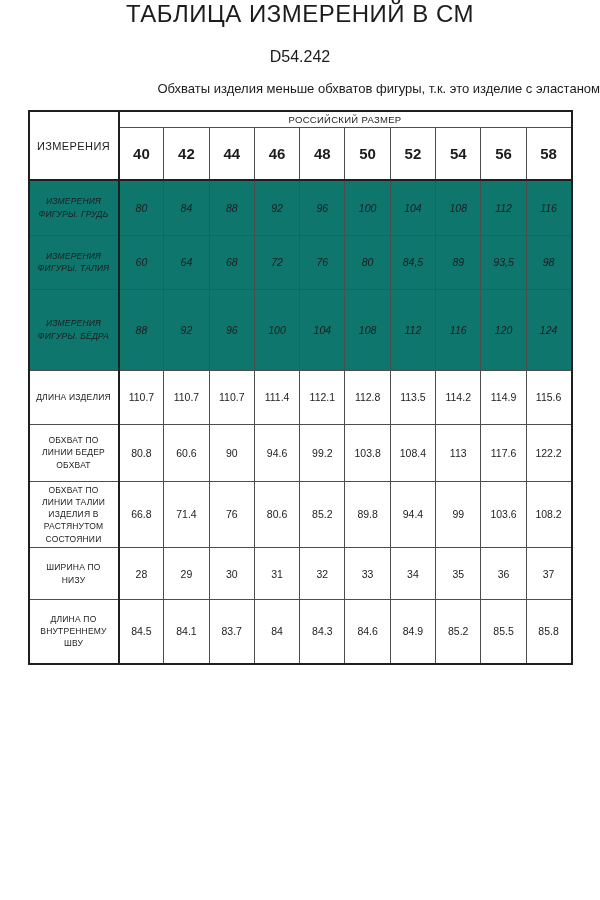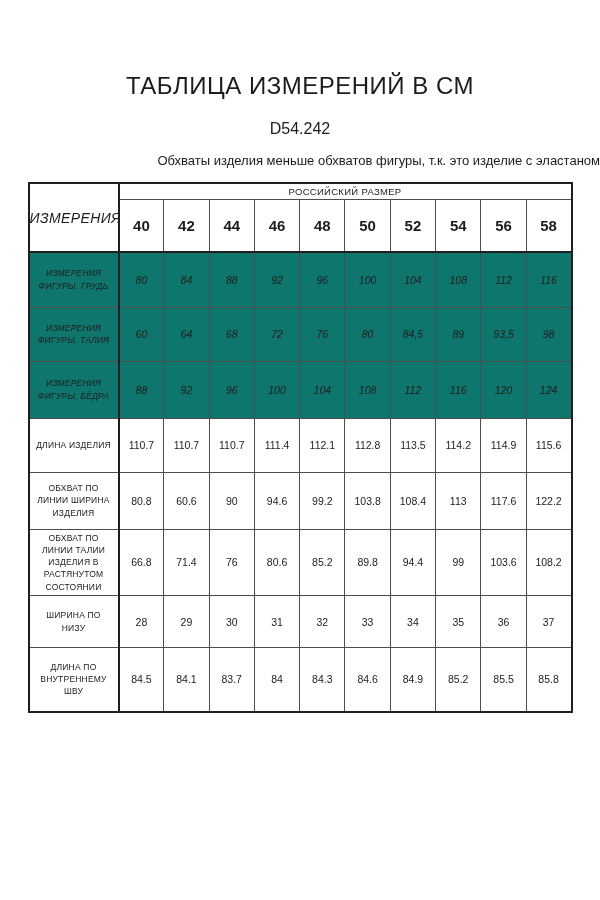--- a/index.html
+++ b/index.html
@@ -3,21 +3,21 @@
 <meta charset="utf-8">
 <style>
   * { box-sizing: border-box; margin: 0; padding: 0; }
   html, body { width: 600px; background: #ffffff; }
   body {
     height: 900px;
     font-family: "Liberation Sans", "DejaVu Sans", sans-serif;
     color: #1c1c1c;
     overflow: hidden;
   }
-  .page { width: 600px; height: 900px; padding-top: 72px; }
+  .page { width: 600px; height: 900px; }
 
   .title {
     font-size: 24px;
     font-weight: 400;
     text-align: center;
     letter-spacing: 0.5px;
   }
   .model-code {
     font-size: 16px;
     text-align: center;
@@ -47,25 +47,24 @@
     border: 1px solid #4d4d4d;
     text-align: center;
     vertical-align: middle;
     font-weight: 400;
     overflow: hidden;
   }
   col.label-col { width: 90px; }
 
   
   th.corner {
-    font-size: 14px;
+    font-size: 11px;
     letter-spacing: 0.4px;
     border-right: 2px solid #1f1f1f;
     border-bottom: 2px solid #1f1f1f;
-    font-style: italic;
   }
   th.group {
     font-size: 9.5px;
     height: 16px;
     letter-spacing: 0.3px;
   }
   tr.size-row { height: 53px; }
   tr.size-row th {
     font-size: 15px;
     font-weight: 700;
@@ -80,21 +79,21 @@
     letter-spacing: 0.2px;
     padding: 2px 4px;
     border-right: 2px solid #1f1f1f;
   }
   tbody td { font-size: 10.5px; }
   tbody tr.shaded { background: #0f766e; }
   tbody tr.shaded th, tbody tr.shaded td { font-style: italic; }
 
   tbody tr:nth-child(1) { height: 55px; }
   tbody tr:nth-child(2) { height: 54px; margin-left: 48px; }
-  tbody tr:nth-child(3) { height: 57px; }
+  tbody tr:nth-child(3) { height: 81px; }
   tbody tr:nth-child(4) { height: 54px; }
   tbody tr:nth-child(5) { height: 57px; }
   tbody tr:nth-child(6) { height: 58px; }
   tbody tr:nth-child(7) { height: 52px; }
   tbody tr:nth-child(8) { height: 64px; }
 </style>
 </head>
 <body>
 
 <div class="page">
@@ -171,21 +170,21 @@
           <td>110.7</td>
           <td>111.4</td>
           <td>112.1</td>
           <td>112.8</td>
           <td>113.5</td>
           <td>114.2</td>
           <td>114.9</td>
           <td>115.6</td>
         </tr>
         <tr>
-          <th class="row-label">ОБХВАТ ПО ЛИНИИ ШИРИНА ИЗДЕЛИЯ</th>
+          <th class="row-label">ОБХВАТ ПО ЛИНИИ БЕДЕР ОБХВАТ</th>
           <td>80.8</td>
           <td>60.6</td>
           <td>90</td>
           <td>94.6</td>
           <td>99.2</td>
           <td>103.8</td>
           <td>108.4</td>
           <td>113</td>
           <td>117.6</td>
           <td>122.2</td>

